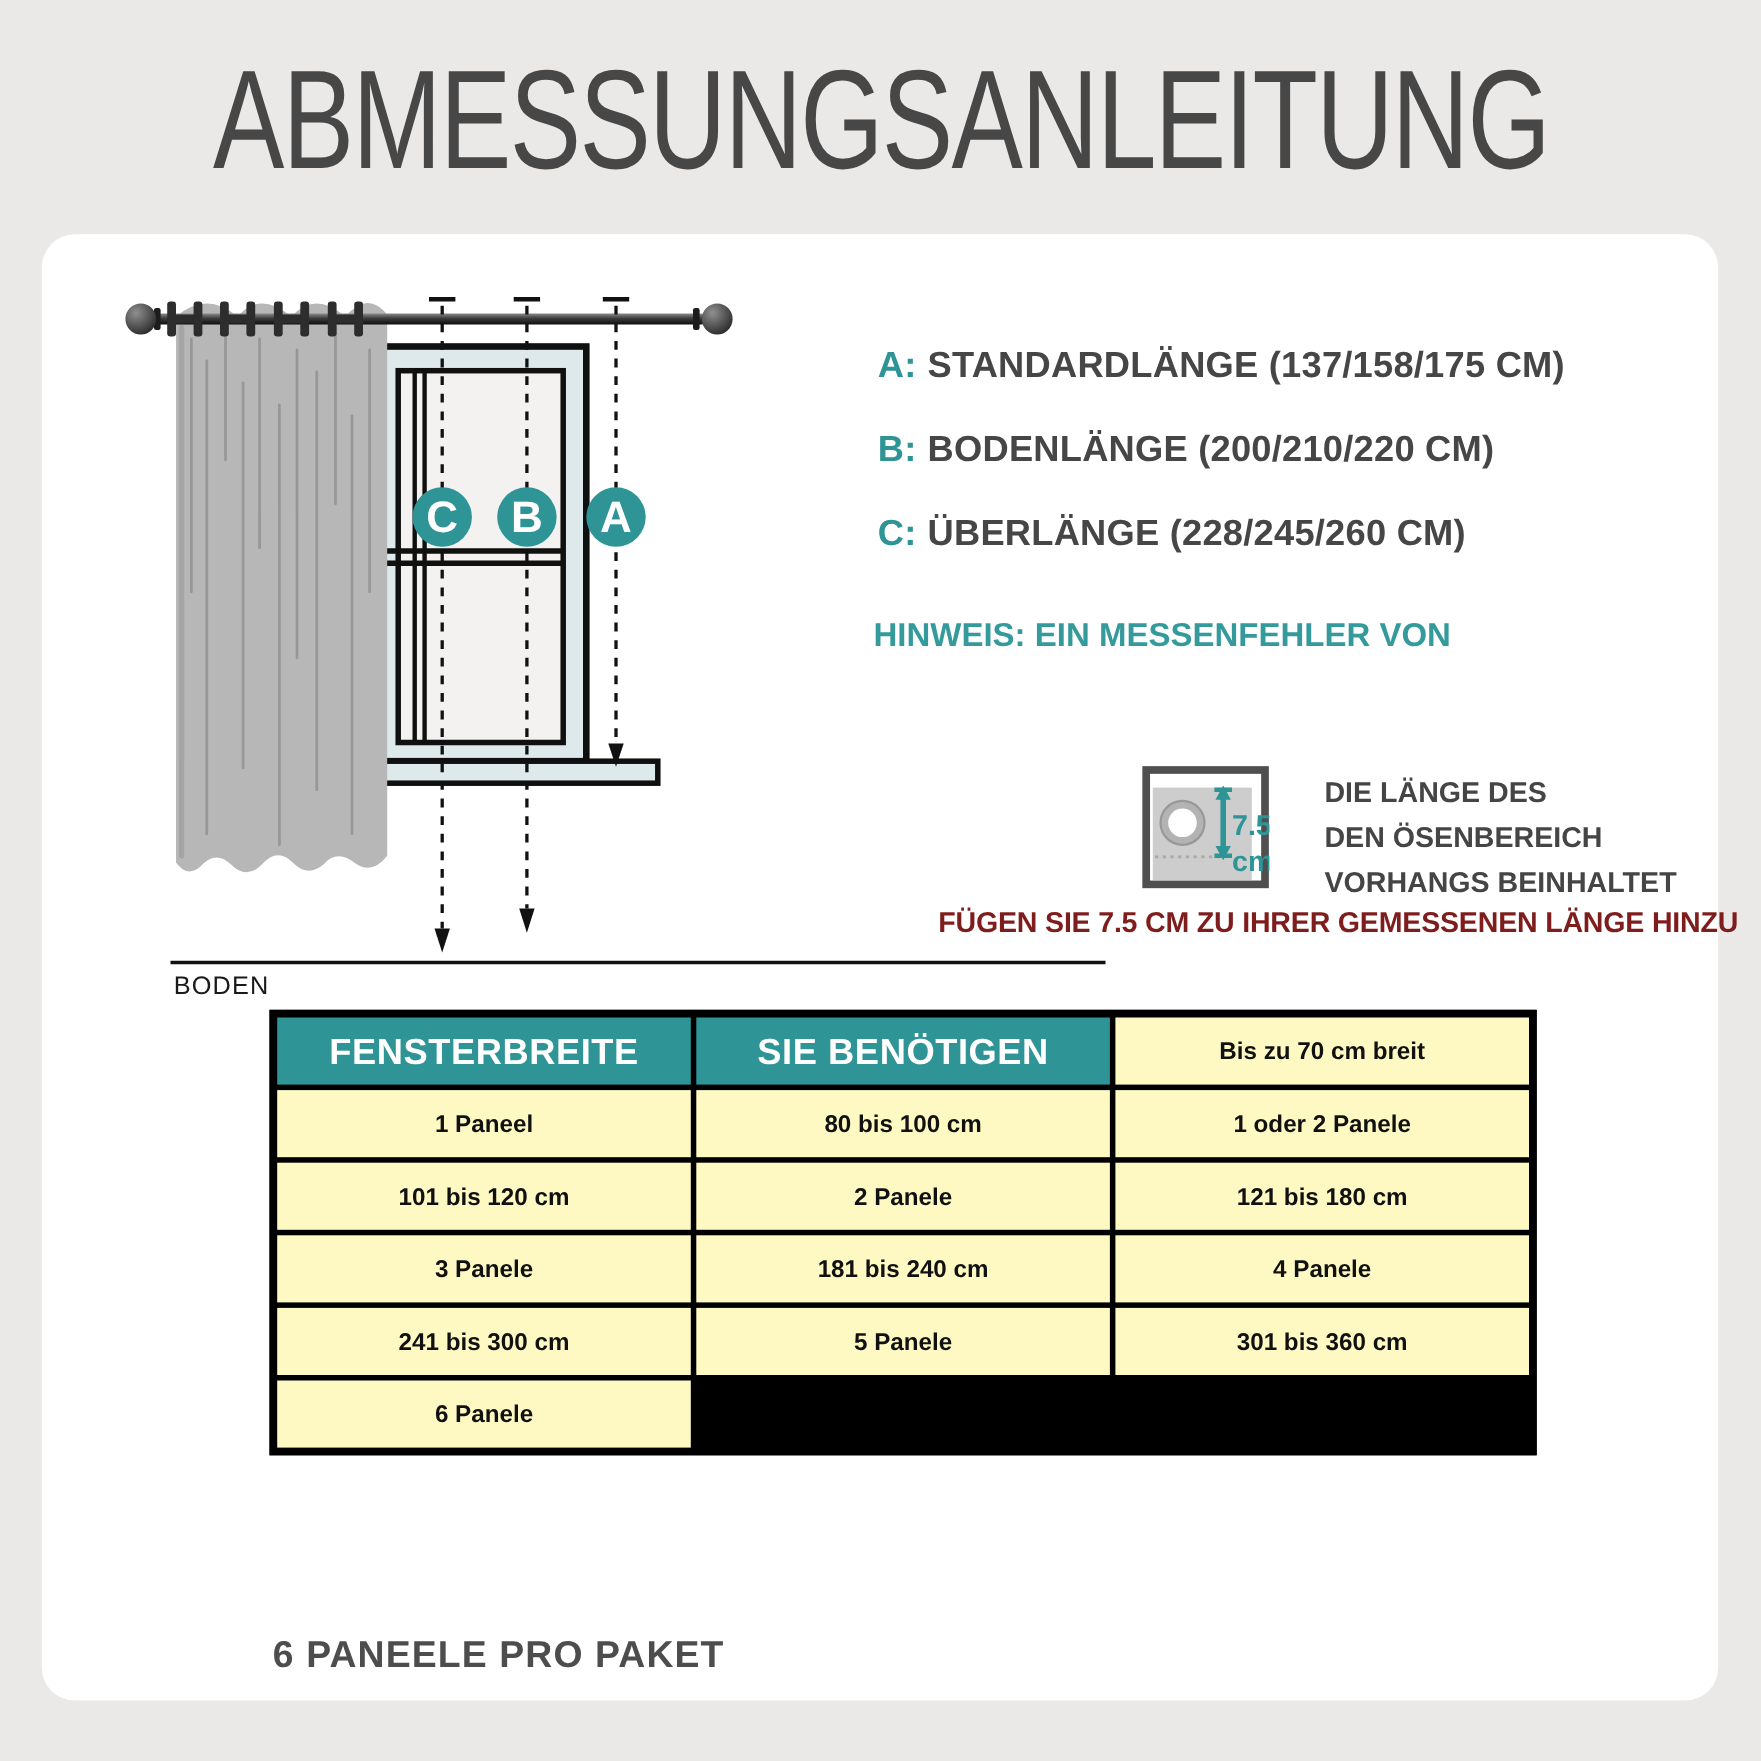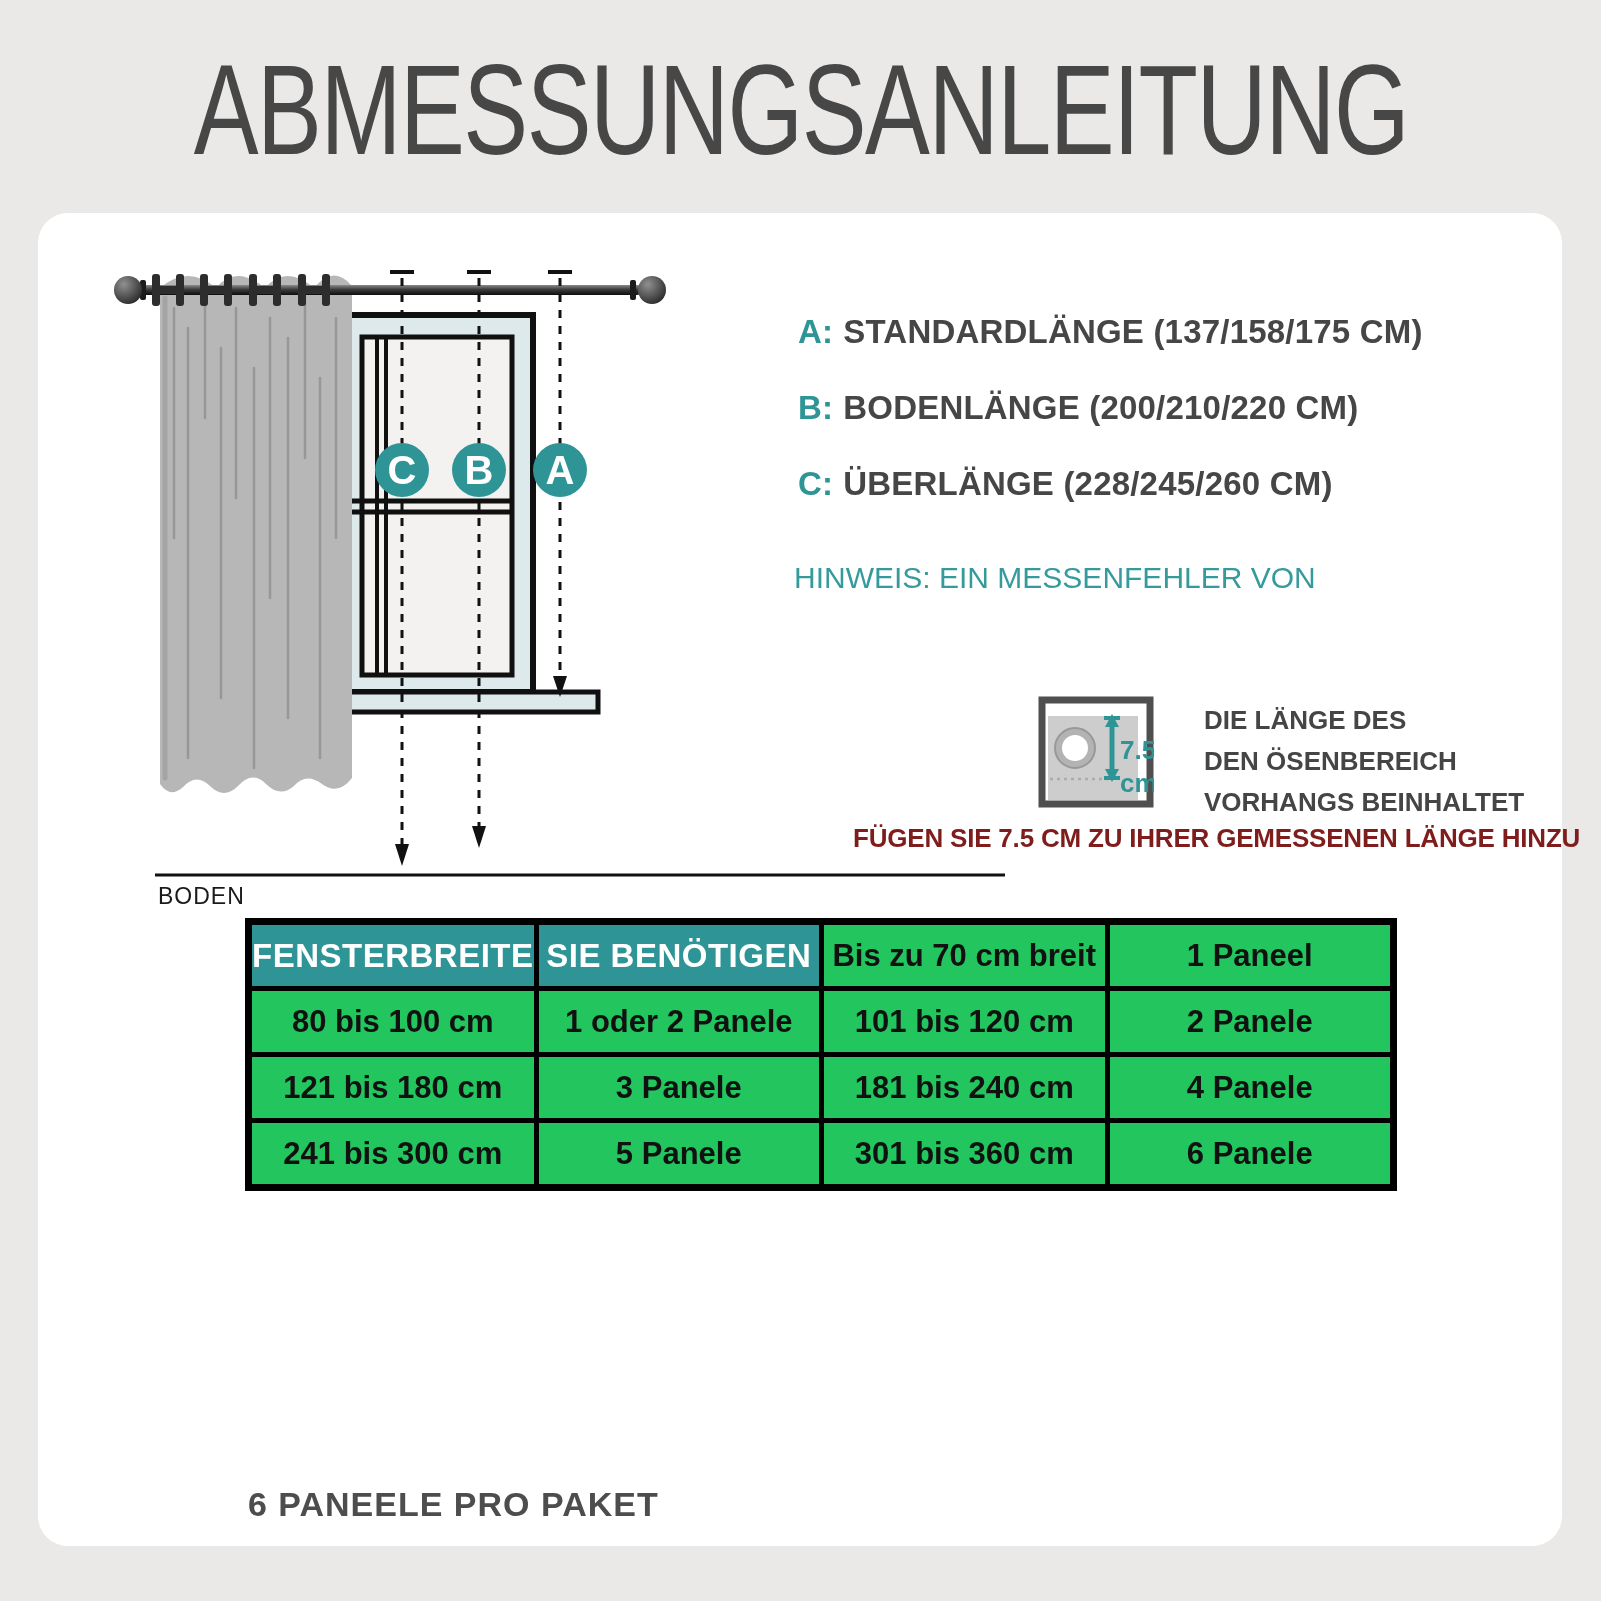--- a/index.html
+++ b/index.html
@@ -33,21 +33,21 @@
   .measures{position:absolute;left:760px;top:100px;}
   .m-row{
     height:40px;margin-bottom:36px;
     font-size:33px;font-weight:700;color:#464646;
     white-space:nowrap;letter-spacing:0.2px;
   }
   .m-letter{color:#2e9496;margin-right:10px;}
 
   .note{
     position:absolute;left:756px;top:336px;
-    font-size:30px;font-weight:400;color:#359a9c;
+    font-size:30px;font-weight:700;color:#359a9c;
     line-height:57px;white-space:nowrap;
   }
 
   .grommet-icon{position:absolute;left:1000px;top:483px;}
 
   .caption{
     position:absolute;left:1166px;top:487px;
     font-size:26px;font-weight:700;color:#454545;
     line-height:41px;white-space:nowrap;
   }
@@ -55,26 +55,26 @@
   .add-note{
     position:absolute;left:815px;top:610px;
     font-size:26px;font-weight:700;color:#7f1d1d;
     white-space:nowrap;letter-spacing:-0.2px;
   }
 
   .size-table{
     position:absolute;left:207px;top:705px;width:1152px;
     box-sizing:border-box;
     border:7px solid #000;background:#000;
-    display:grid;grid-template-columns:1fr 1fr 1fr 1fr;gap:5px;
+    display:grid;grid-template-columns:1fr 1fr 1fr;gap:5px;
   }
   .cell{
-    background:#22c55e;height:61px;
+    background:#fef9c3;height:61px;
     display:flex;align-items:center;justify-content:center;
-    font-size:31px;font-weight:700;color:#111;
+    font-size:22px;font-weight:700;color:#111;
     white-space:nowrap;
   }
   .cell.th{
     background:#2e9496;color:#ffffff;
     font-size:33px;letter-spacing:0.5px;
   }
 
   .pack-note{
     position:absolute;left:210px;top:1272px;
     font-size:34px;font-weight:700;color:#4d4d4d;

